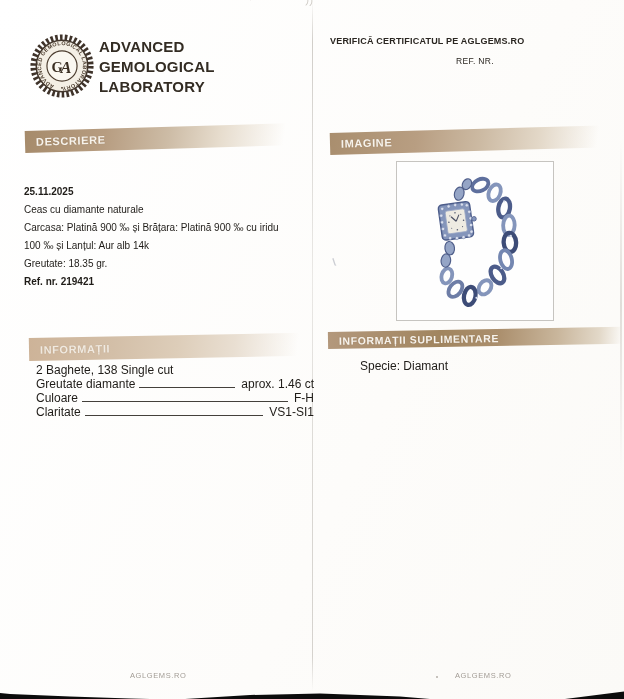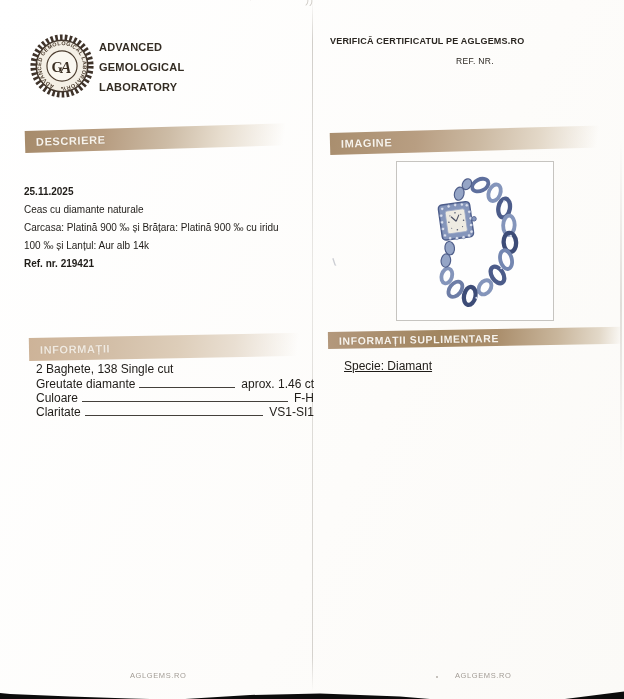--- a/index.html
+++ b/index.html
@@ -39,43 +39,43 @@
   .bar-informatii{left:29px;top:338px;width:285px;height:23px;transform:rotate(-1.1deg);
     background:linear-gradient(97deg,#cdb398 0%,#d3bfa8 30%,#ddcdb9 52%,#e9dfd2 72%,rgba(255,255,255,0) 94%);}
   .bar-informatii .bar-label{opacity:.85;}
   .bar-imagine{left:330px;top:133px;width:290px;height:22px;transform:rotate(-1.6deg);
     background:linear-gradient(99deg,#a98e6e 0%,#b89e82 30%,#ccbaa3 52%,#e3d8c8 72%,rgba(255,255,255,0) 92%);}
   .bar-suplimentare{left:328px;top:332px;width:294px;height:17px;transform:rotate(-1deg);font-size:10.5px;
     background:linear-gradient(95deg,#b3987c 0%,#a1855f 38%,#ab8f6d 58%,#c9b69c 78%,#e2d8c8 92%,rgba(255,255,255,0) 100%);}
 
   
   .seal{position:absolute;left:28px;top:32px;width:68px;height:68px;}
-  .org-name{position:absolute;left:99px;top:37px;font-weight:bold;font-size:11px;
+  .org-name{position:absolute;left:99px;top:37px;font-weight:bold;font-size:15px;
     line-height:20px;letter-spacing:.2px;color:#332c23;}
   .desc-block{position:absolute;left:24px;top:183px;width:280px;font-size:10px;line-height:18px;color:#1f1c18;}
   .desc-block .bold{font-weight:bold;}
   .inf-table{position:absolute;left:36px;top:362px;width:278px;font-size:12px;color:#1f1c18;}
   .inf-row{display:flex;align-items:baseline;height:15px;margin-bottom:-1px;}
   .inf-row.first{margin-bottom:4px;}
-  .inf-row.note{margin-bottom:0px;}
+  .inf-row.note{margin-bottom:0px;align-items:center;}
   .inf-row .lbl{white-space:nowrap;}
   .inf-row .lbl.bold{font-weight:bold;}
   .inf-row .fill{flex:1;border-bottom:1px solid #44403b;margin:0 6px 2px 4px;height:1px;}
   .inf-row .val{white-space:nowrap;}
 
   
   .verify-line{position:absolute;left:330px;top:36px;width:290px;
     font-weight:bold;font-size:9px;letter-spacing:.2px;color:#2a2621;}
   .ref-label{position:absolute;left:330px;top:56px;width:290px;text-align:center;
     font-weight:normal;font-size:8.5px;letter-spacing:.3px;color:#2a2621;}
   .ref-number{position:absolute;left:330px;top:80px;width:290px;text-align:center;
     font-size:16px;letter-spacing:.8px;color:#211e1a;}
   .photo-box{position:absolute;left:396px;top:161px;width:158px;height:160px;
     border:1px solid #c6c4c0;background:#fefefe;display:flex;align-items:center;justify-content:center;}
-  .specie{position:absolute;left:344px;top:359px;font-size:12px;color:#1f1c18;text-decoration:underline;}
+  .specie{position:absolute;left:360px;top:359px;font-size:12px;color:#1f1c18;}
 
   
   .footer-text{position:absolute;top:671px;font-size:7.5px;letter-spacing:.6px;color:var(--footer-gray);}
   .footer-text.fl{left:130px;}
   .footer-text.fr{left:455px;}
   .footer-dot{position:absolute;left:436px;top:676px;width:2px;height:2px;border-radius:50%;background:#b5afa8;}
 </style>
 </head>
 <body>
 
@@ -110,20 +110,21 @@
 
   <div class="bar bar-descriere">
     <span class="bar-label">DESCRIERE</span>
   </div>
 
   <div class="desc-block">
     <div class="bold">25.11.2025</div>
     <div>Ceas cu diamante naturale</div>
     <div>Carcasa: Platină 900 ‰ și Brățara: Platină 900 ‰ cu iridu</div>
     <div>100 ‰ și Lanțul: Aur alb 14k</div>
+    <div>Greutate: 18.35 gr.</div>
     <div class="bold">Ref. nr. 219421</div>
   </div>
 
   <div class="bar bar-informatii">
     <span class="bar-label">INFORMAȚII</span>
   </div>
 
   <div class="inf-table">
     <div class="inf-row note">
       <span class="lbl">2 Baghete, 138 Single cut</span>

